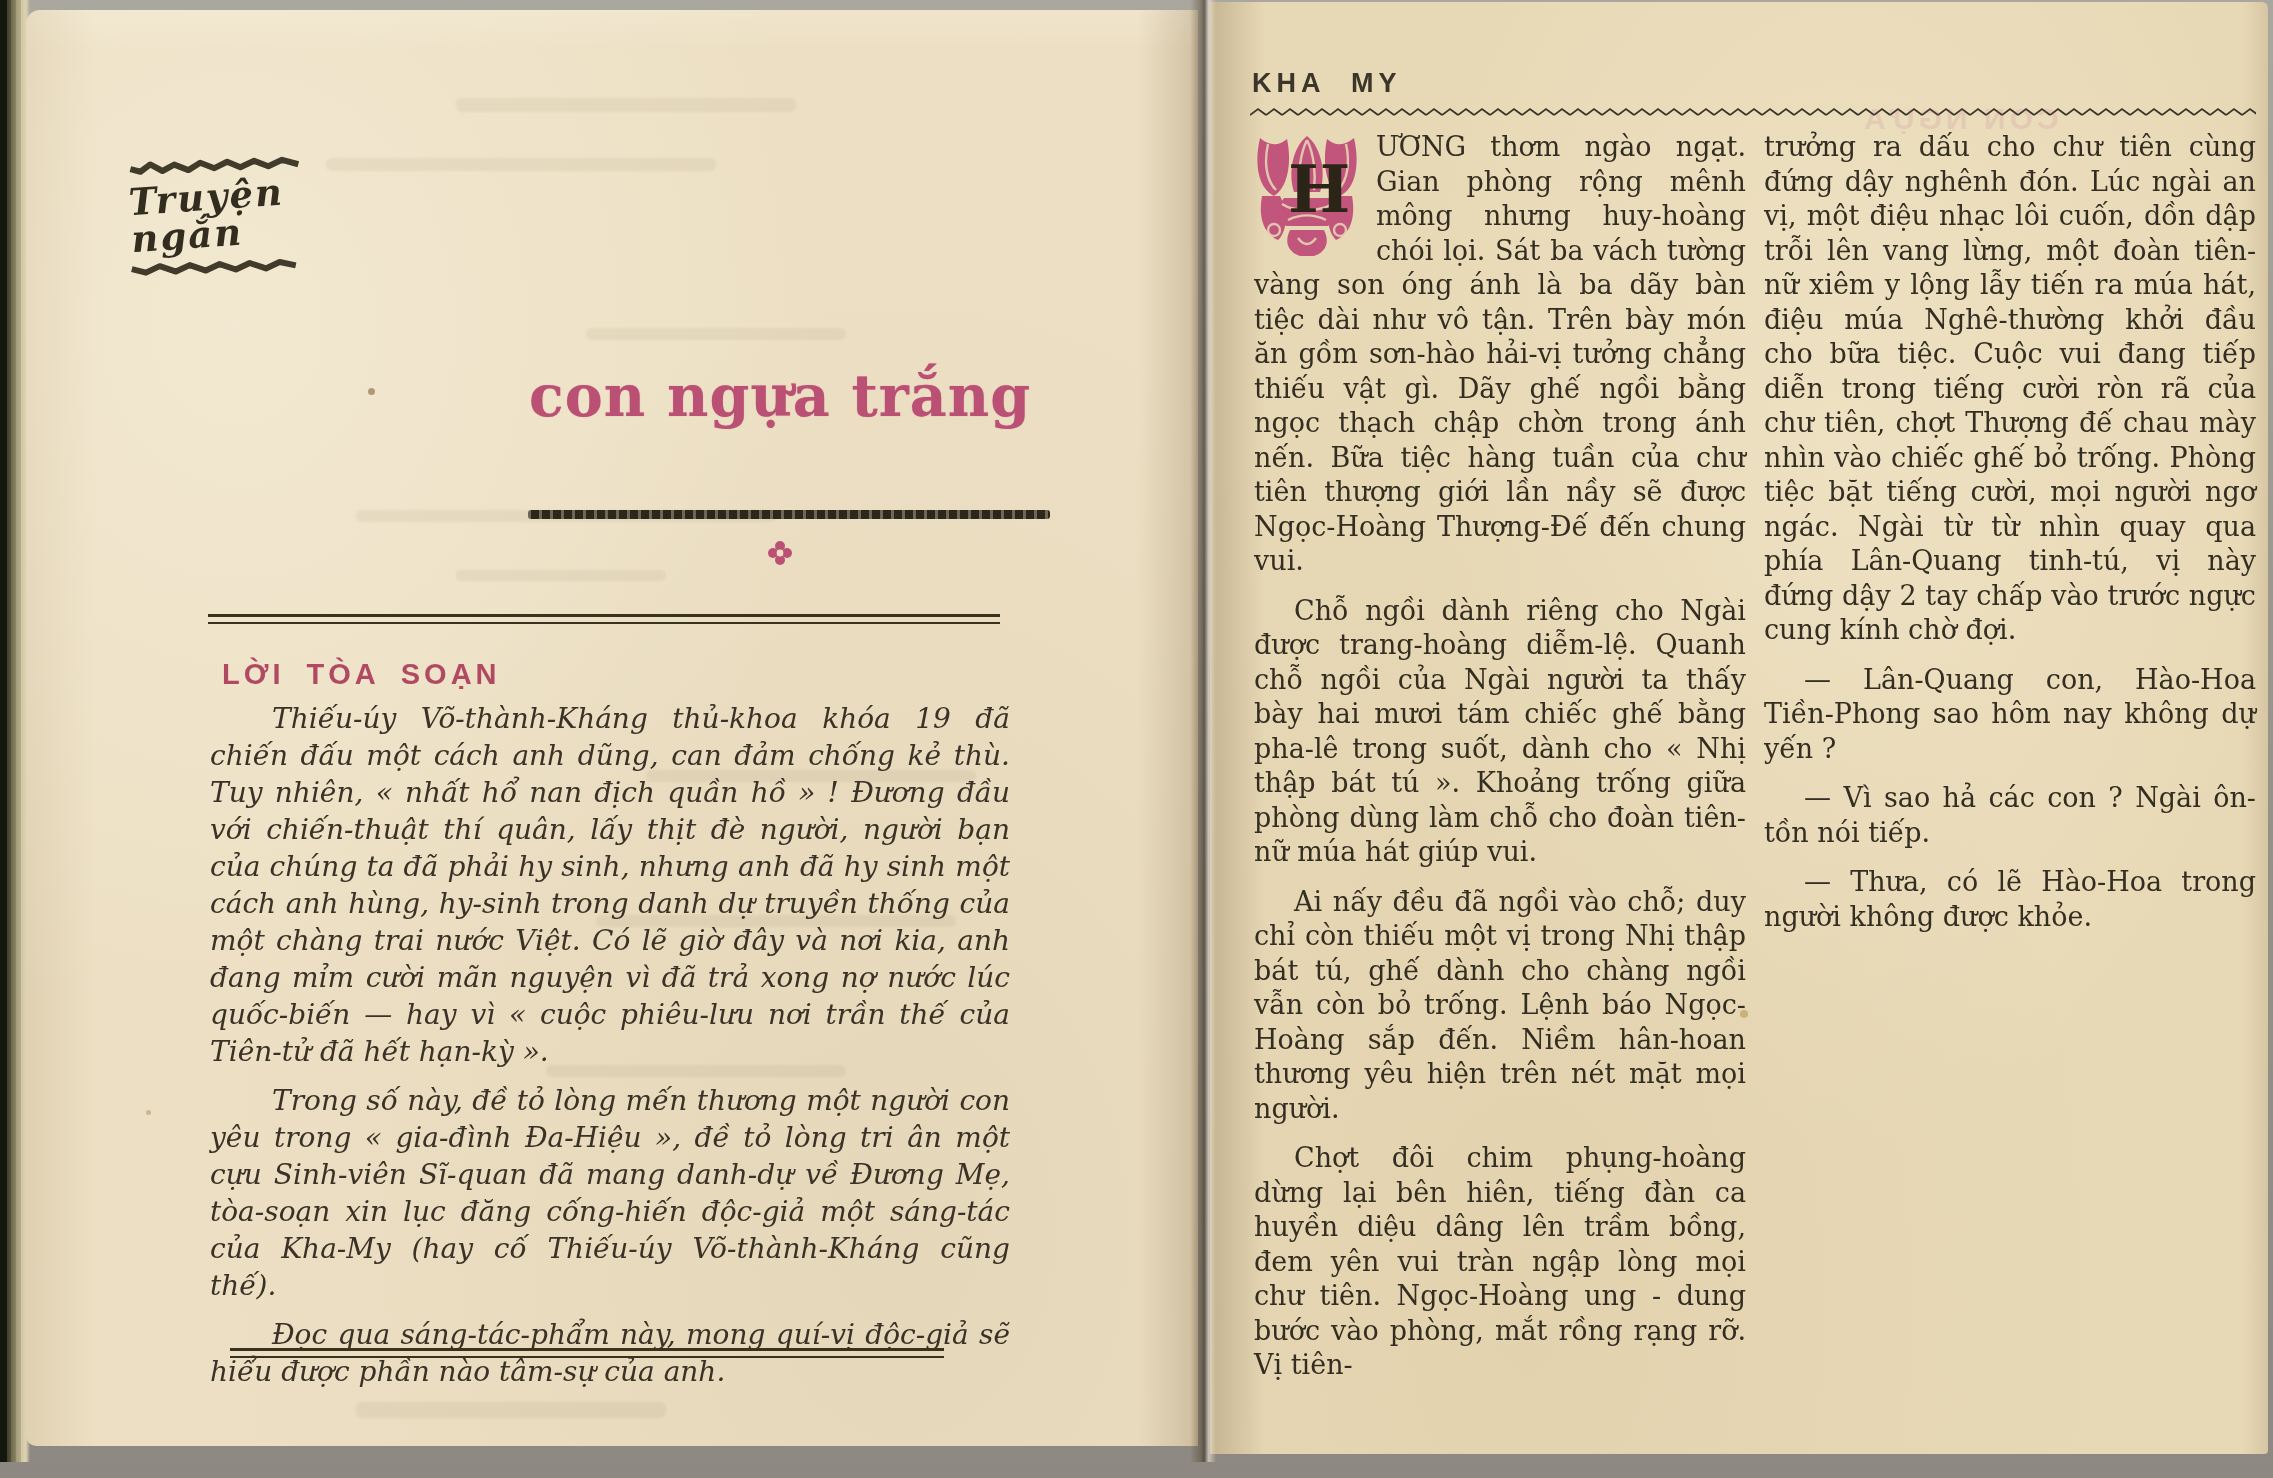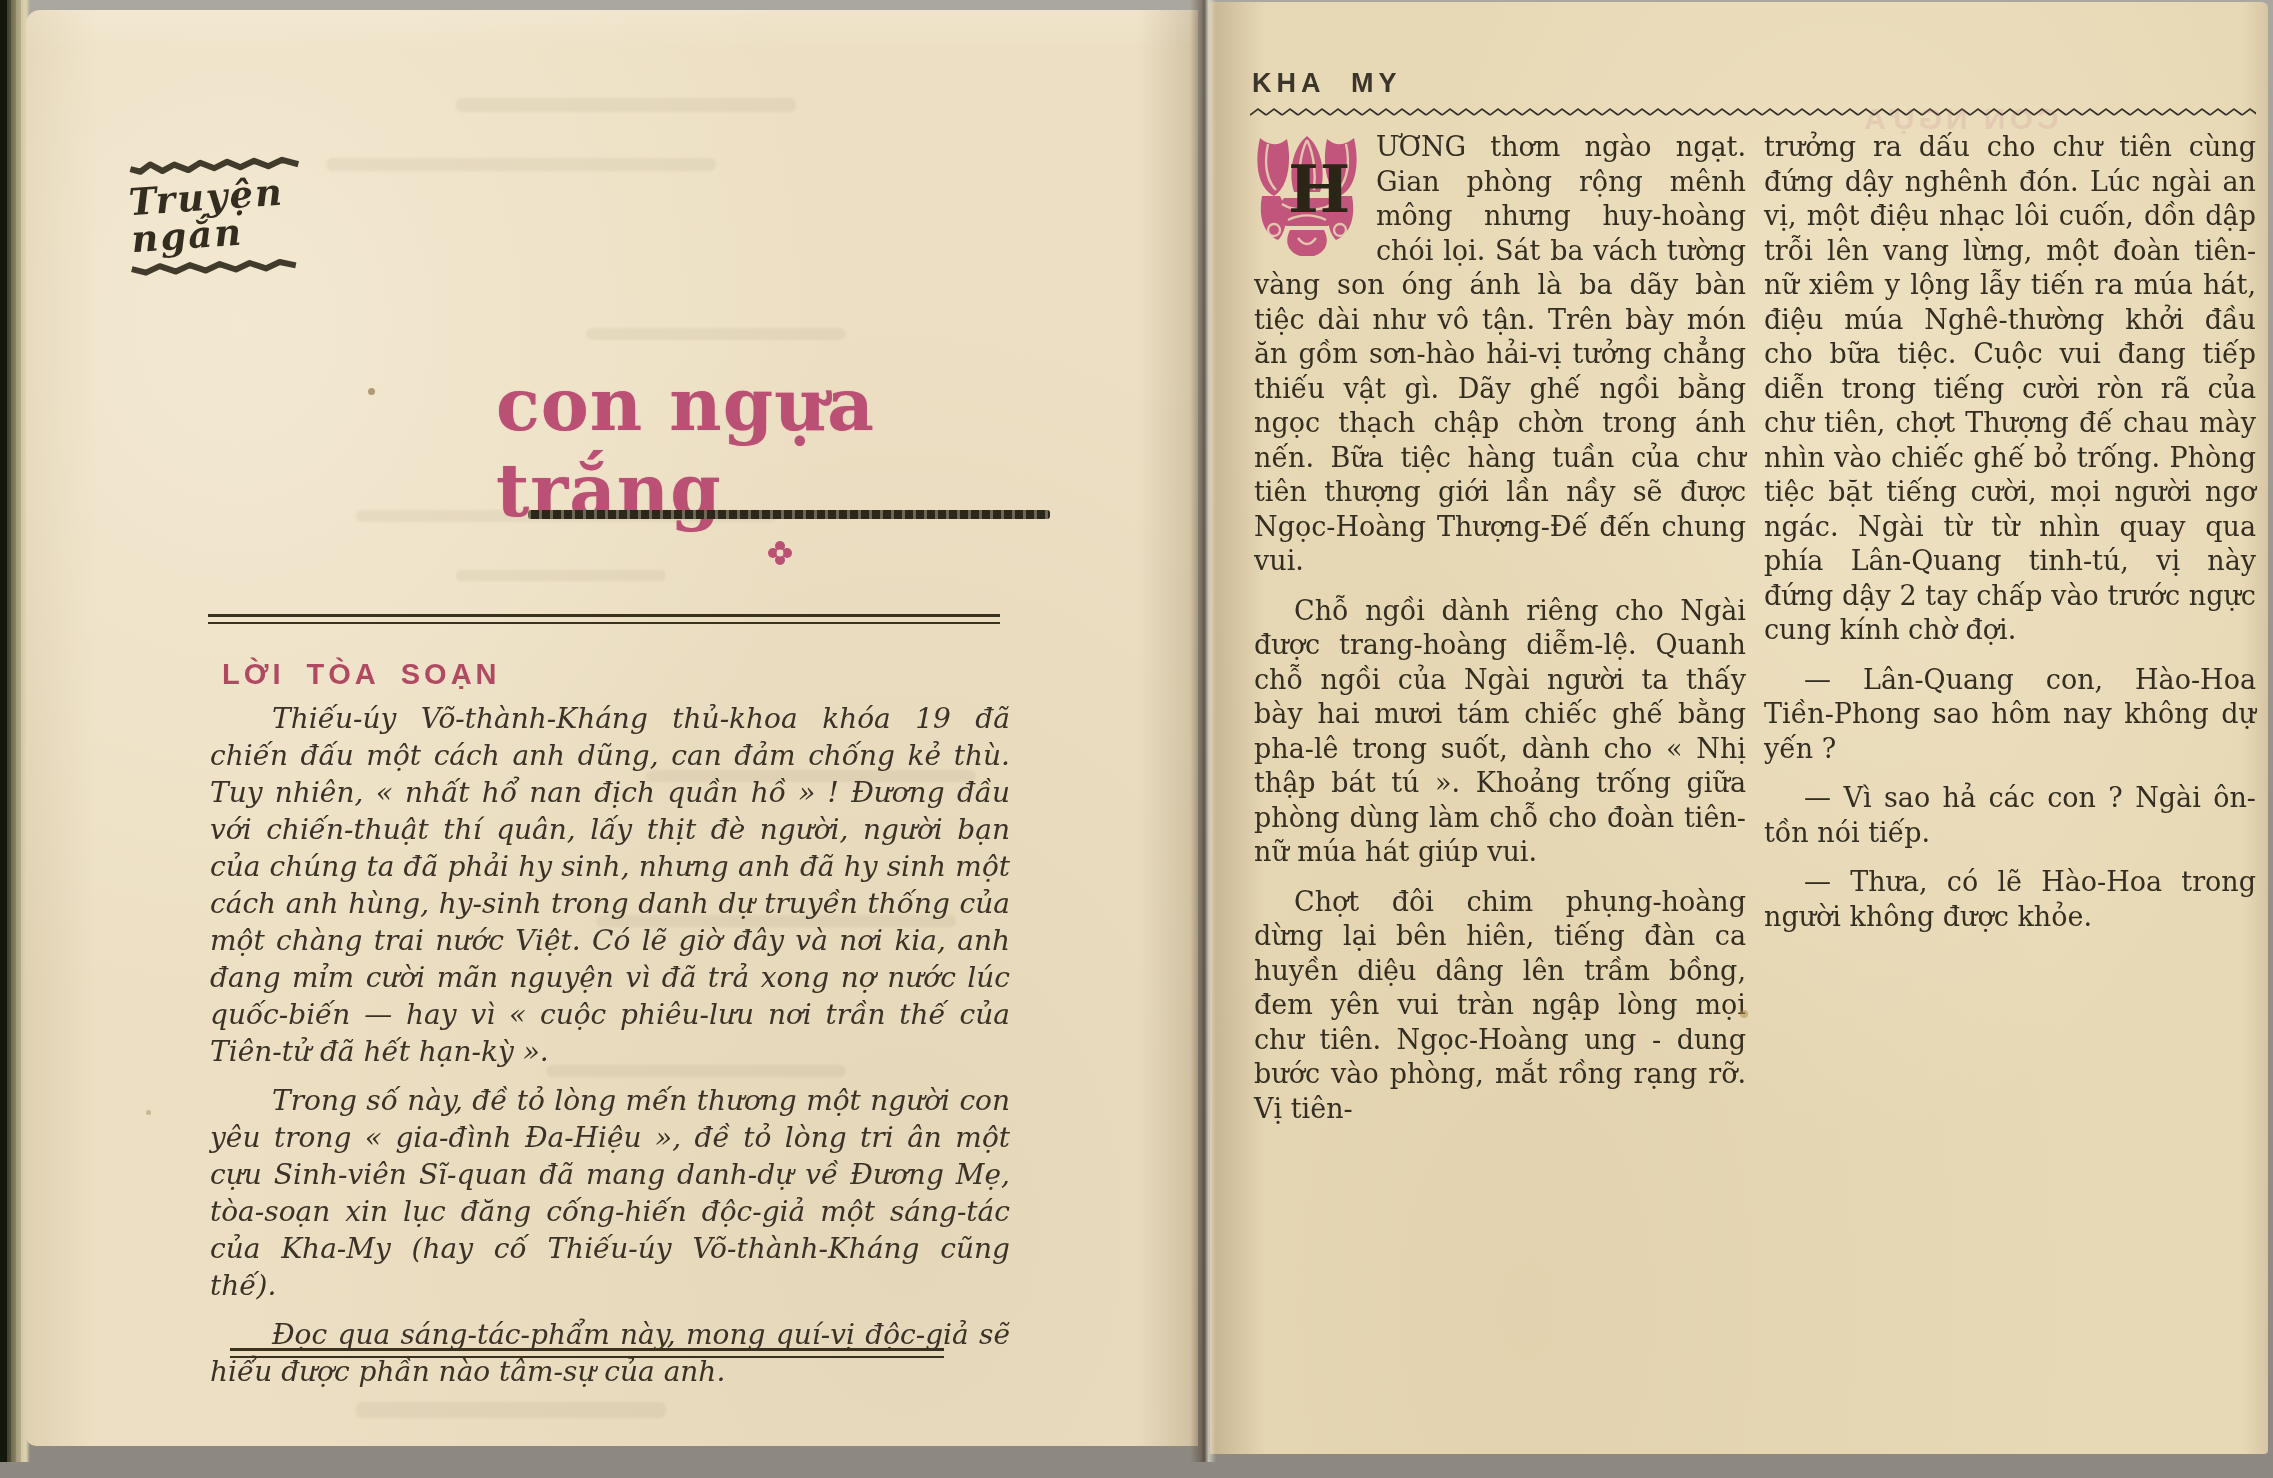--- a/index.html
+++ b/index.html
@@ -51,22 +51,22 @@
   
   .kicker-wrap{position:absolute;left:102px;top:146px;width:185px;transform:rotate(-2deg);}
   .kicker{
     font-family:"DejaVu Serif", serif;font-style:italic;font-weight:bold;
     font-size:37px;color:#332d1f;letter-spacing:2px;line-height:1;
     padding:4px 0 6px 2px;transform:rotate(-2deg);
   }
   .zigzag-svg{display:block;}
   .story-title{
     position:absolute;left:470px;top:352px;width:568px;margin:0;
-    font-family:"DejaVu Serif", serif;font-weight:bold;
-    font-size:72px;line-height:1.2;color:var(--accent-pink,#bb5075);
+    text-align:center;font-family:"DejaVu Serif", serif;font-weight:bold;
+    font-size:57px;line-height:1.2;color:var(--accent-pink,#bb5075);
     letter-spacing:1px;text-shadow:0 0 1px rgba(187,80,117,.55);
   }
   .title-rule{
     position:absolute;left:502px;top:500px;width:522px;height:9px;
     background:
       repeating-linear-gradient(90deg, rgba(236,223,195,.35) 0 3px, rgba(236,223,195,0) 3px 11px),
       #2b271b;
     border-radius:3px;
   }
   .byline{
@@ -234,20 +234,21 @@
                 <circle cx="20" cy="96" r="6"></circle>
                 <circle cx="86" cy="96" r="6"></circle>
                 <path d="M44 104 C50 112 56 112 62 104"></path>
               </g>
             </svg>
             <span class="dropcap-letter">H</span>
           </span>
           <span>ƯƠNG thơm ngào ngạt. Gian phòng rộng mênh mông nhưng huy-hoàng chói lọi. Sát ba vách tường vàng son óng ánh là ba dãy bàn tiệc dài như vô tận. Trên bày món ăn gồm sơn-hào hải-vị tưởng chẳng thiếu vật gì. Dãy ghế ngồi bằng ngọc thạch chập chờn trong ánh nến. Bữa tiệc hàng tuần của chư tiên thượng giới lần nầy sẽ được Ngọc-Hoàng Thượng-Đế đến chung vui.</span>
         </p>
         <p class="indent">Chỗ ngồi dành riêng cho Ngài được trang-hoàng diễm-lệ. Quanh chỗ ngồi của Ngài người ta thấy bày hai mươi tám chiếc ghế bằng pha-lê trong suốt, dành cho « Nhị thập bát tú ». Khoảng trống giữa phòng dùng làm chỗ cho đoàn tiên-nữ múa hát giúp vui.</p>
+        <p class="indent">Ai nấy đều đã ngồi vào chỗ; duy chỉ còn thiếu một vị trong Nhị thập bát tú, ghế dành cho chàng ngồi vẫn còn bỏ trống. Lệnh báo Ngọc-Hoàng sắp đến. Niềm hân-hoan thương yêu hiện trên nét mặt mọi người.</p>
         <p class="indent">Chợt đôi chim phụng-hoàng dừng lại bên hiên, tiếng đàn ca huyền diệu dâng lên trầm bồng, đem yên vui tràn ngập lòng mọi chư tiên. Ngọc-Hoàng ung - dung bước vào phòng, mắt rồng rạng rỡ. Vị tiên-</p>
       </div>
 
       <div class="col">
         <p>trưởng ra dấu cho chư tiên cùng đứng dậy nghênh đón. Lúc ngài an vị, một điệu nhạc lôi cuốn, dồn dập trỗi lên vang lừng, một đoàn tiên-nữ xiêm y lộng lẫy tiến ra múa hát, điệu múa Nghê-thường khởi đầu cho bữa tiệc. Cuộc vui đang tiếp diễn trong tiếng cười ròn rã của chư tiên, chợt Thượng đế chau mày nhìn vào chiếc ghế bỏ trống. Phòng tiệc bặt tiếng cười, mọi người ngơ ngác. Ngài từ từ nhìn quay qua phía Lân-Quang tinh-tú, vị này đứng dậy 2 tay chấp vào trước ngực cung kính chờ đợi.</p>
         <p class="indent">— Lân-Quang con, Hào-Hoa Tiền-Phong sao hôm nay không dự yến ?</p>
         <p class="indent">— Vì sao hả các con ? Ngài ôn-tồn nói tiếp.</p>
         <p class="indent">— Thưa, có lẽ Hào-Hoa trong người không được khỏe.</p>
       </div>
     </div>

